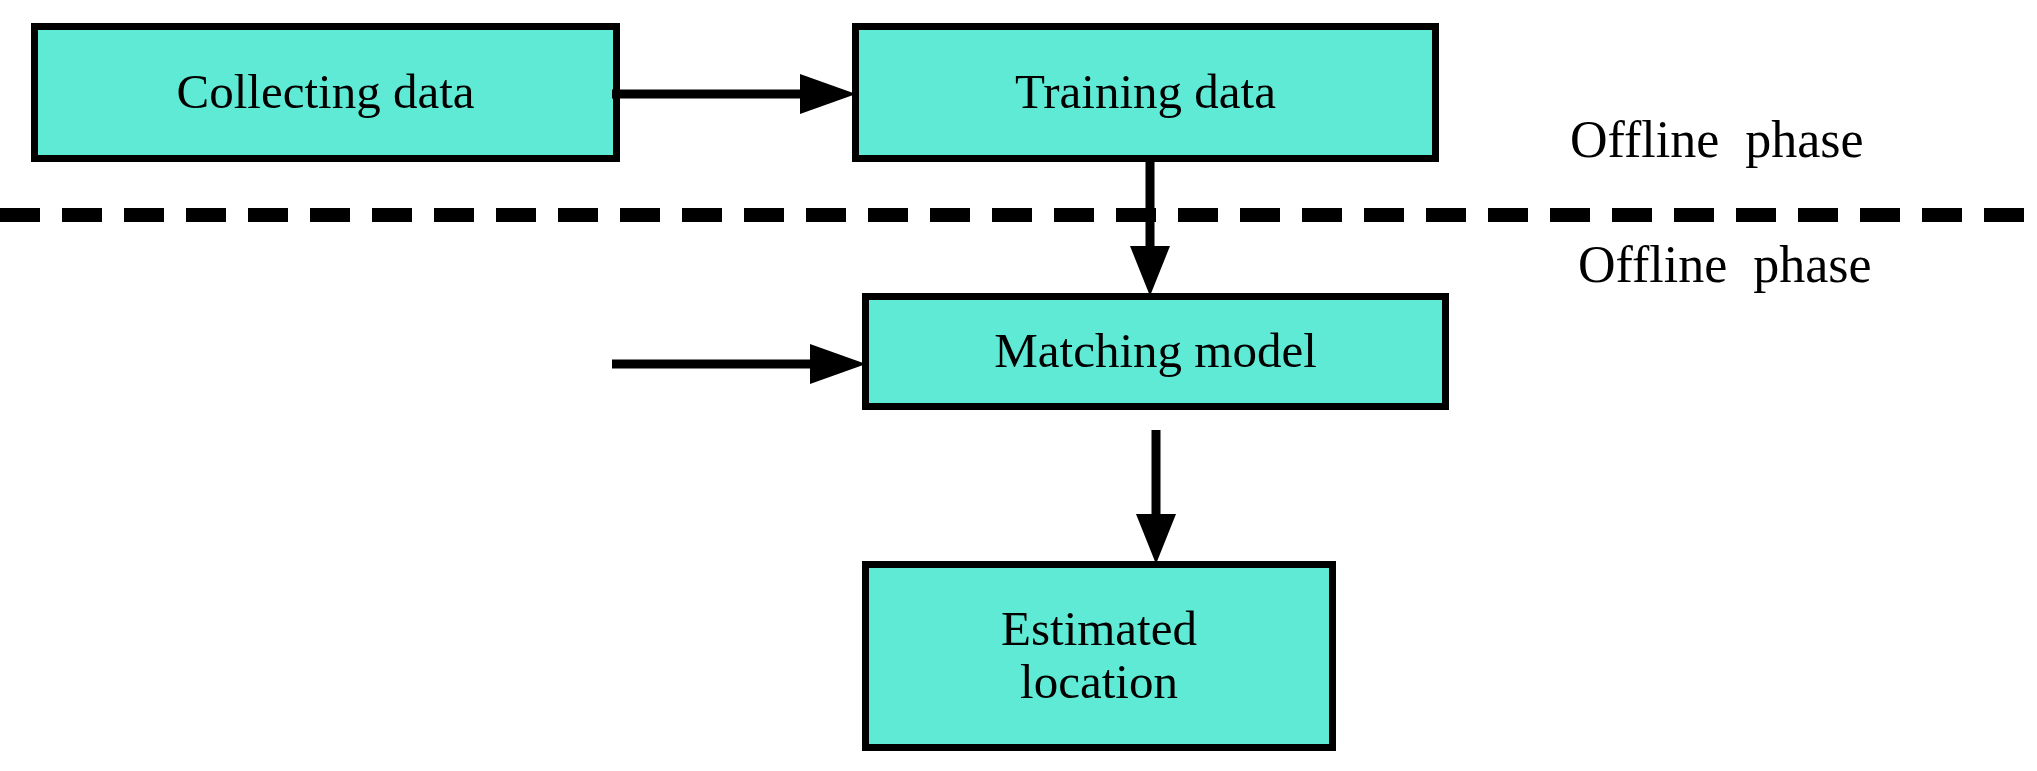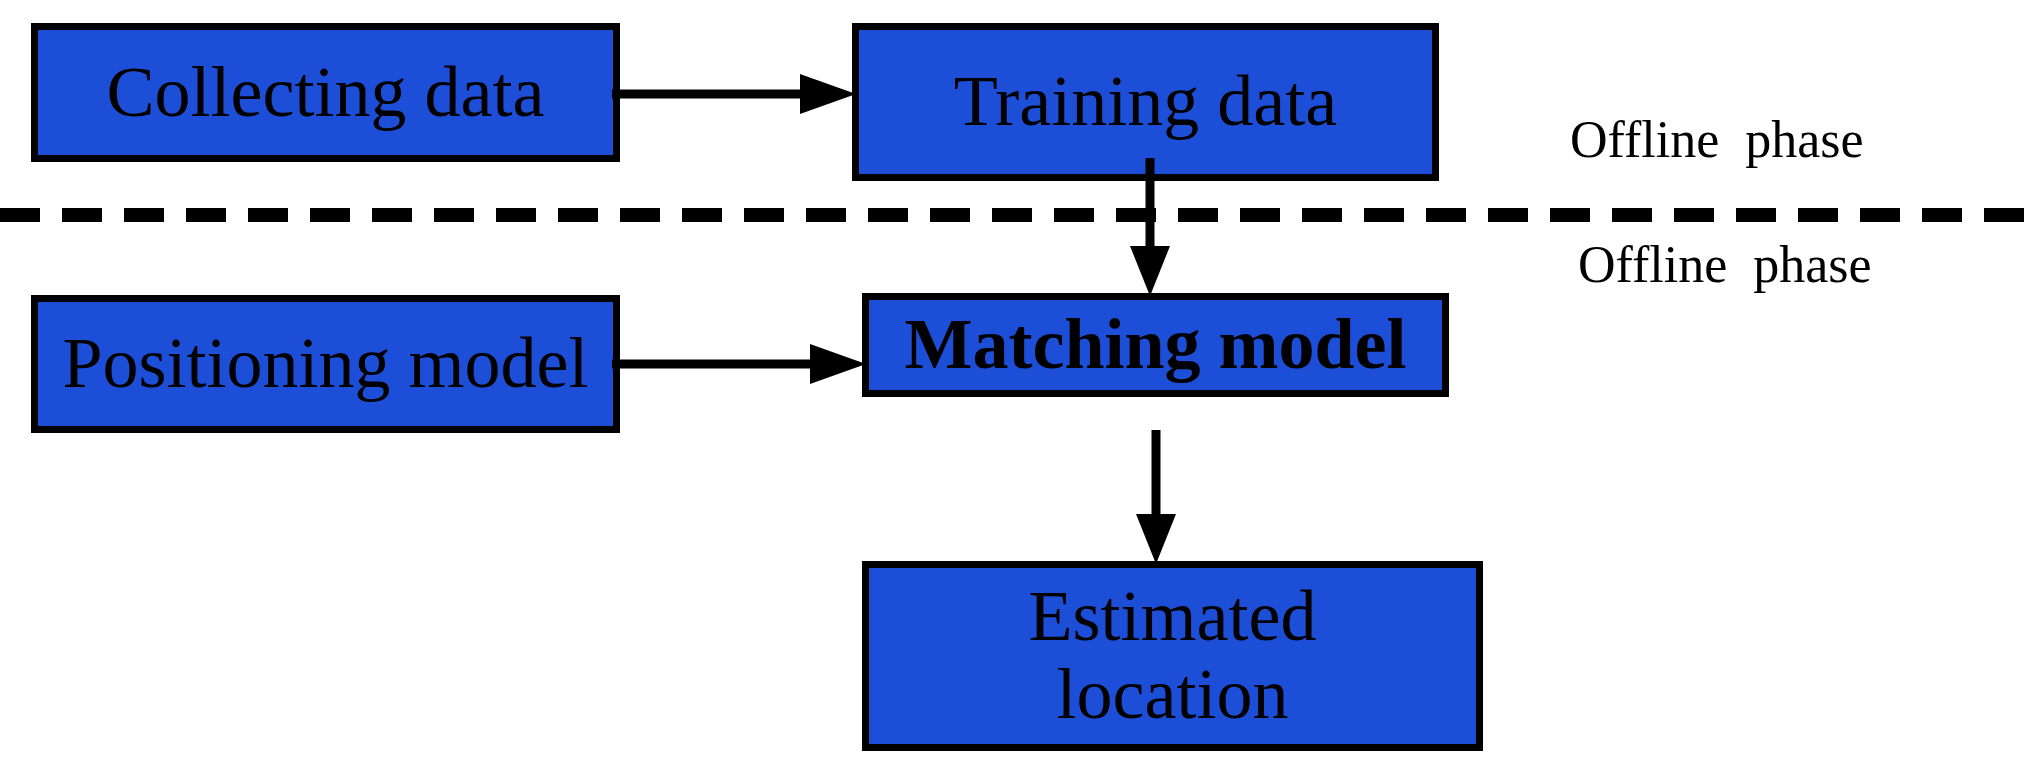--- a/index.html
+++ b/index.html
@@ -13,41 +13,41 @@
     width: 2037px;
     height: 771px;
     background: #ffffff;
     overflow: hidden;
     font-family: "Liberation Serif", "DejaVu Serif", serif;
   }
   .node {
     position: absolute;
     box-sizing: border-box;
     border: 7px solid #000000;
-    background: #1d4ed8;
+    background: #5eead4;
     display: flex;
     align-items: center;
     justify-content: center;
     text-align: center;
     color: #000000;
-    font-size: 72px;
+    font-size: 49px;
     line-height: 1.08;
     letter-spacing: 0px;
     white-space: pre-line;
   }
   .node-label {
     display: block;
     padding: 0 6px;
   }
   
   #node-collecting-data { left: 31px;  top: 23px;  width: 589px; height: 139px; }
-  #node-training-data   { left: 852px; top: 23px;  width: 587px; height: 158px; }
+  #node-training-data   { left: 852px; top: 23px;  width: 587px; height: 139px; }
   #node-positioning-model { left: 31px;  top: 295px; width: 589px; height: 138px; }
-  #node-matching-model    { left: 862px; top: 293px; width: 587px; height: 104px; font-weight: bold; }
-  #node-estimated-location{ left: 862px; top: 561px; width: 621px; height: 190px; }
+  #node-matching-model    { left: 862px; top: 293px; width: 587px; height: 117px; }
+  #node-estimated-location{ left: 862px; top: 561px; width: 474px; height: 190px; }
 
   
   .divider {
     position: absolute;
     left: 0px;
     top: 208px;
     width: 2037px;
     height: 14px;
     background-image: repeating-linear-gradient(
       to right,
@@ -79,23 +79,20 @@
 <div id="canvas">
 
   <div class="node" id="node-collecting-data">
     <span class="node-label">Collecting data</span>
   </div>
 
   <div class="node" id="node-training-data">
     <span class="node-label">Training data</span>
   </div>
 
-  <div class="node" id="node-positioning-model">
-    <span class="node-label">Positioning model</span>
-  </div>
 
   <div class="node" id="node-matching-model">
     <span class="node-label">Matching model</span>
   </div>
 
   <div class="node" id="node-estimated-location">
     <span class="node-label">Estimated
 location</span>
   </div>
 

